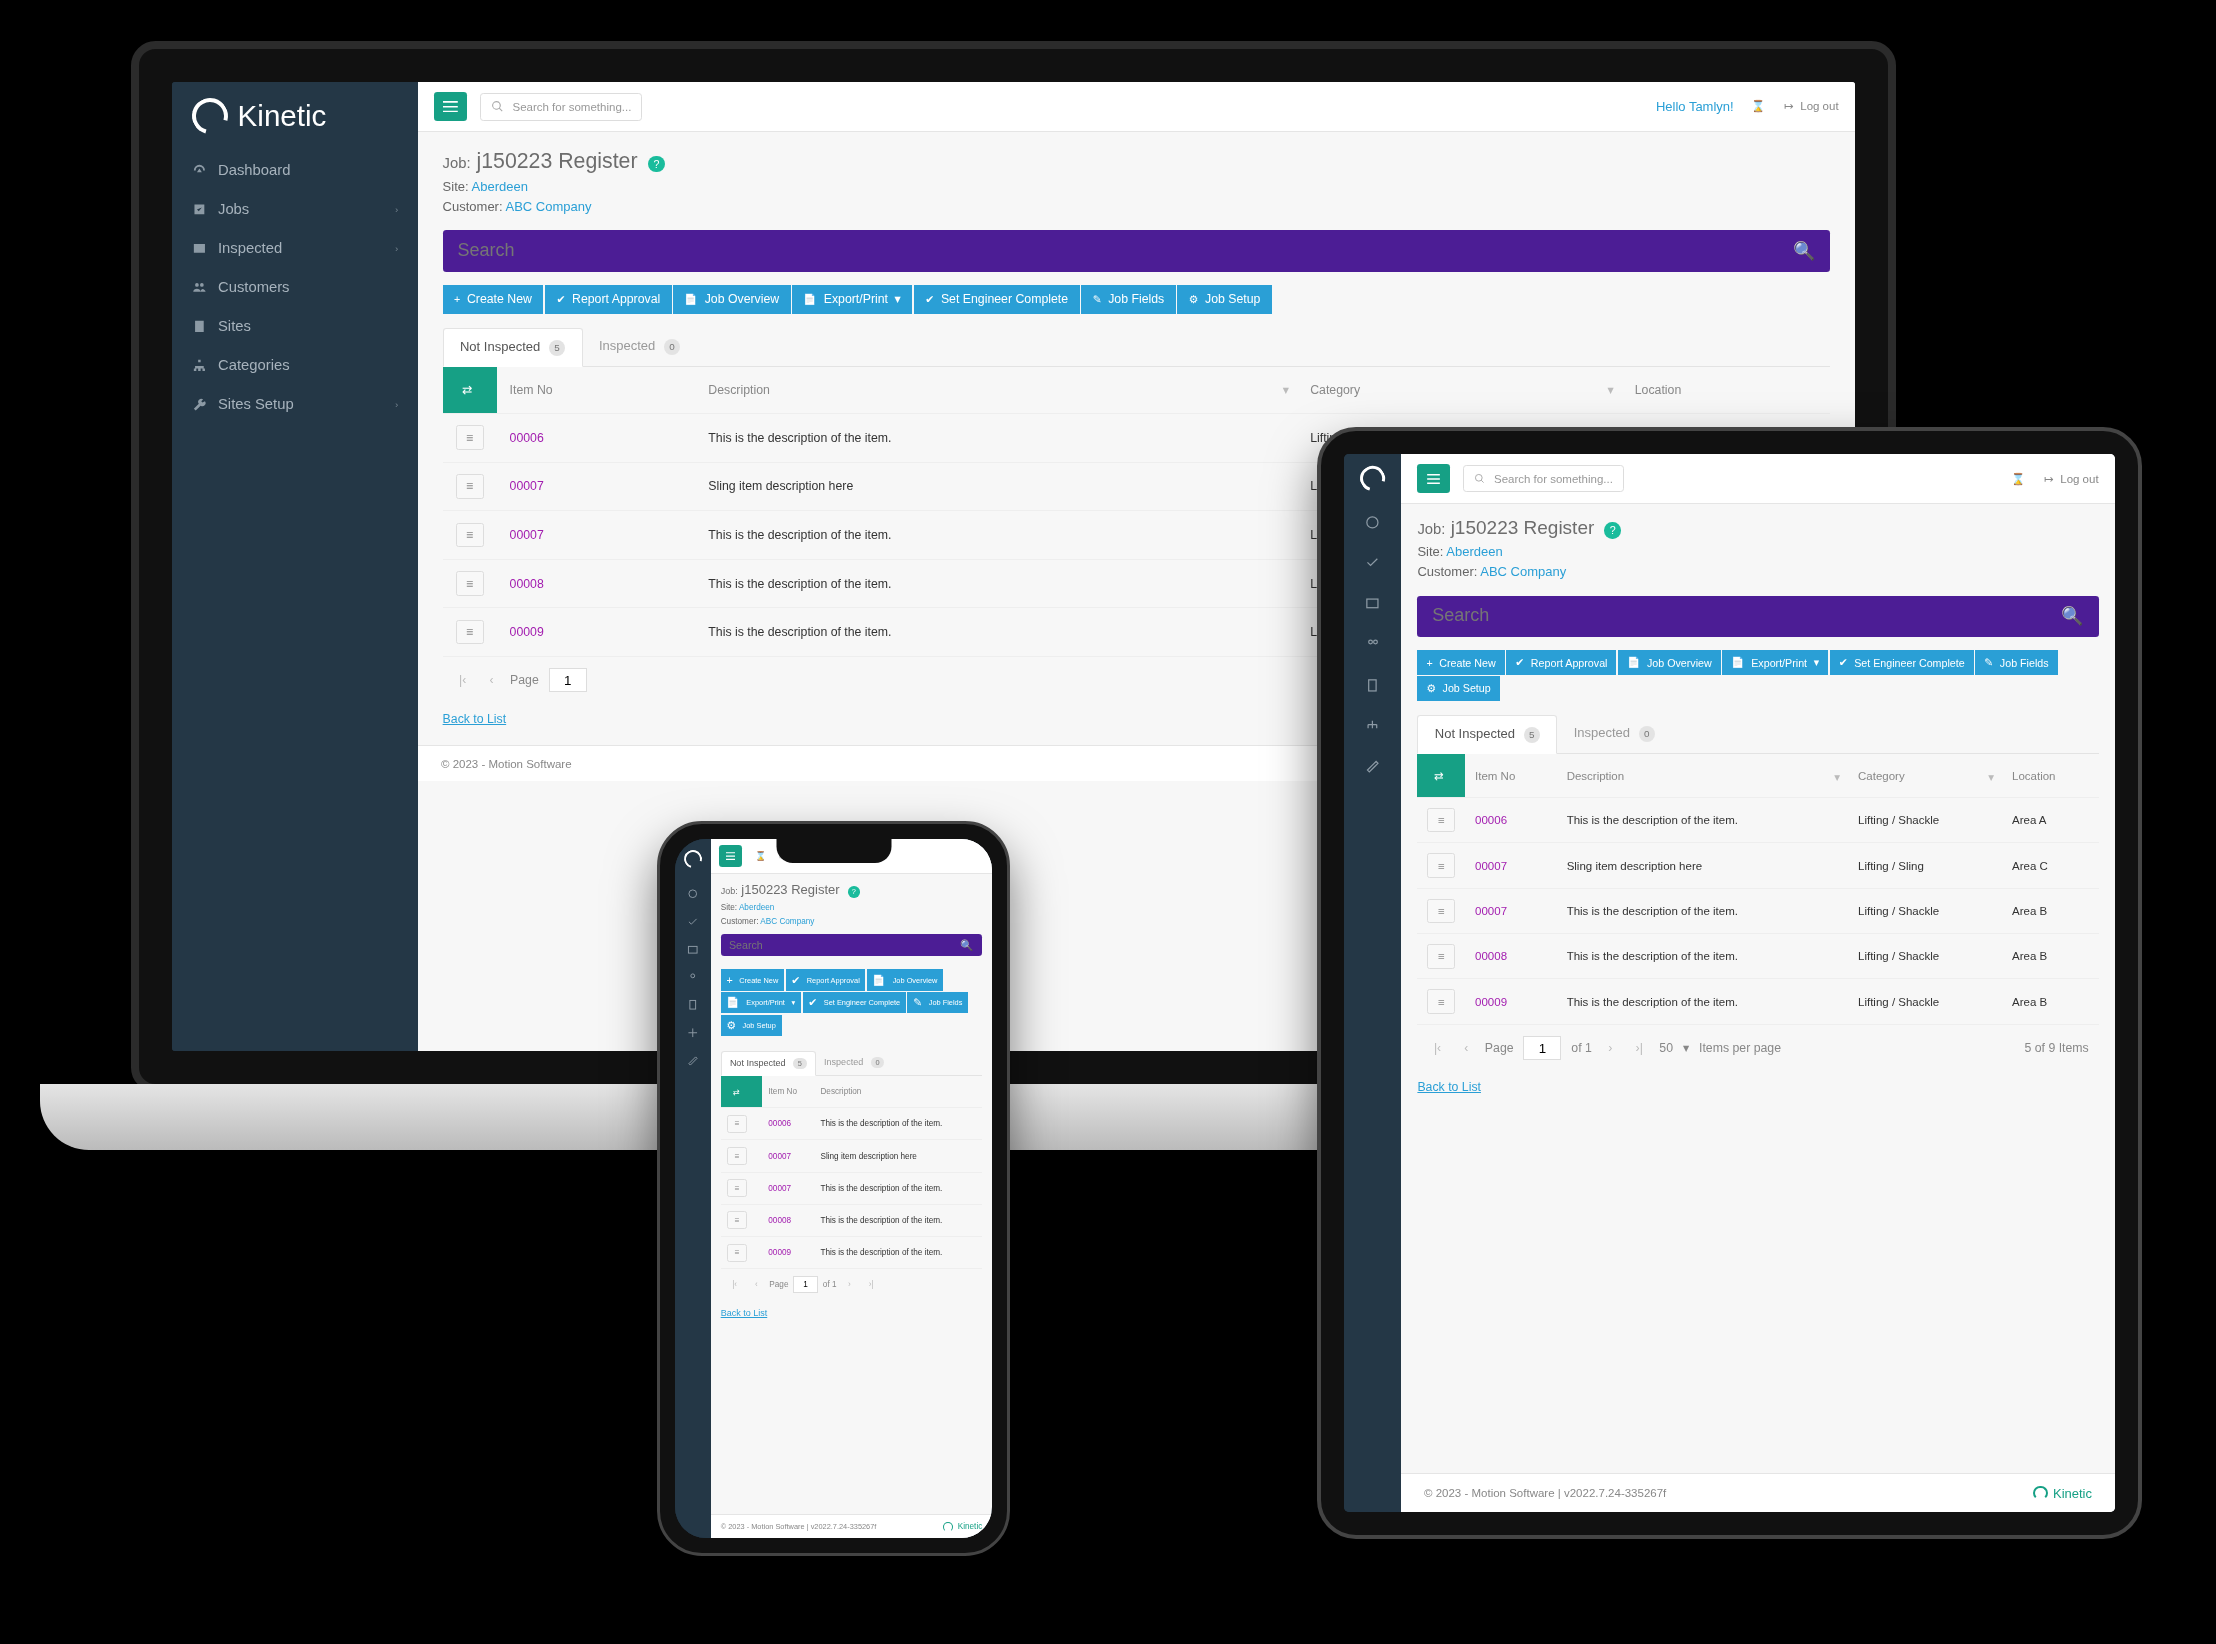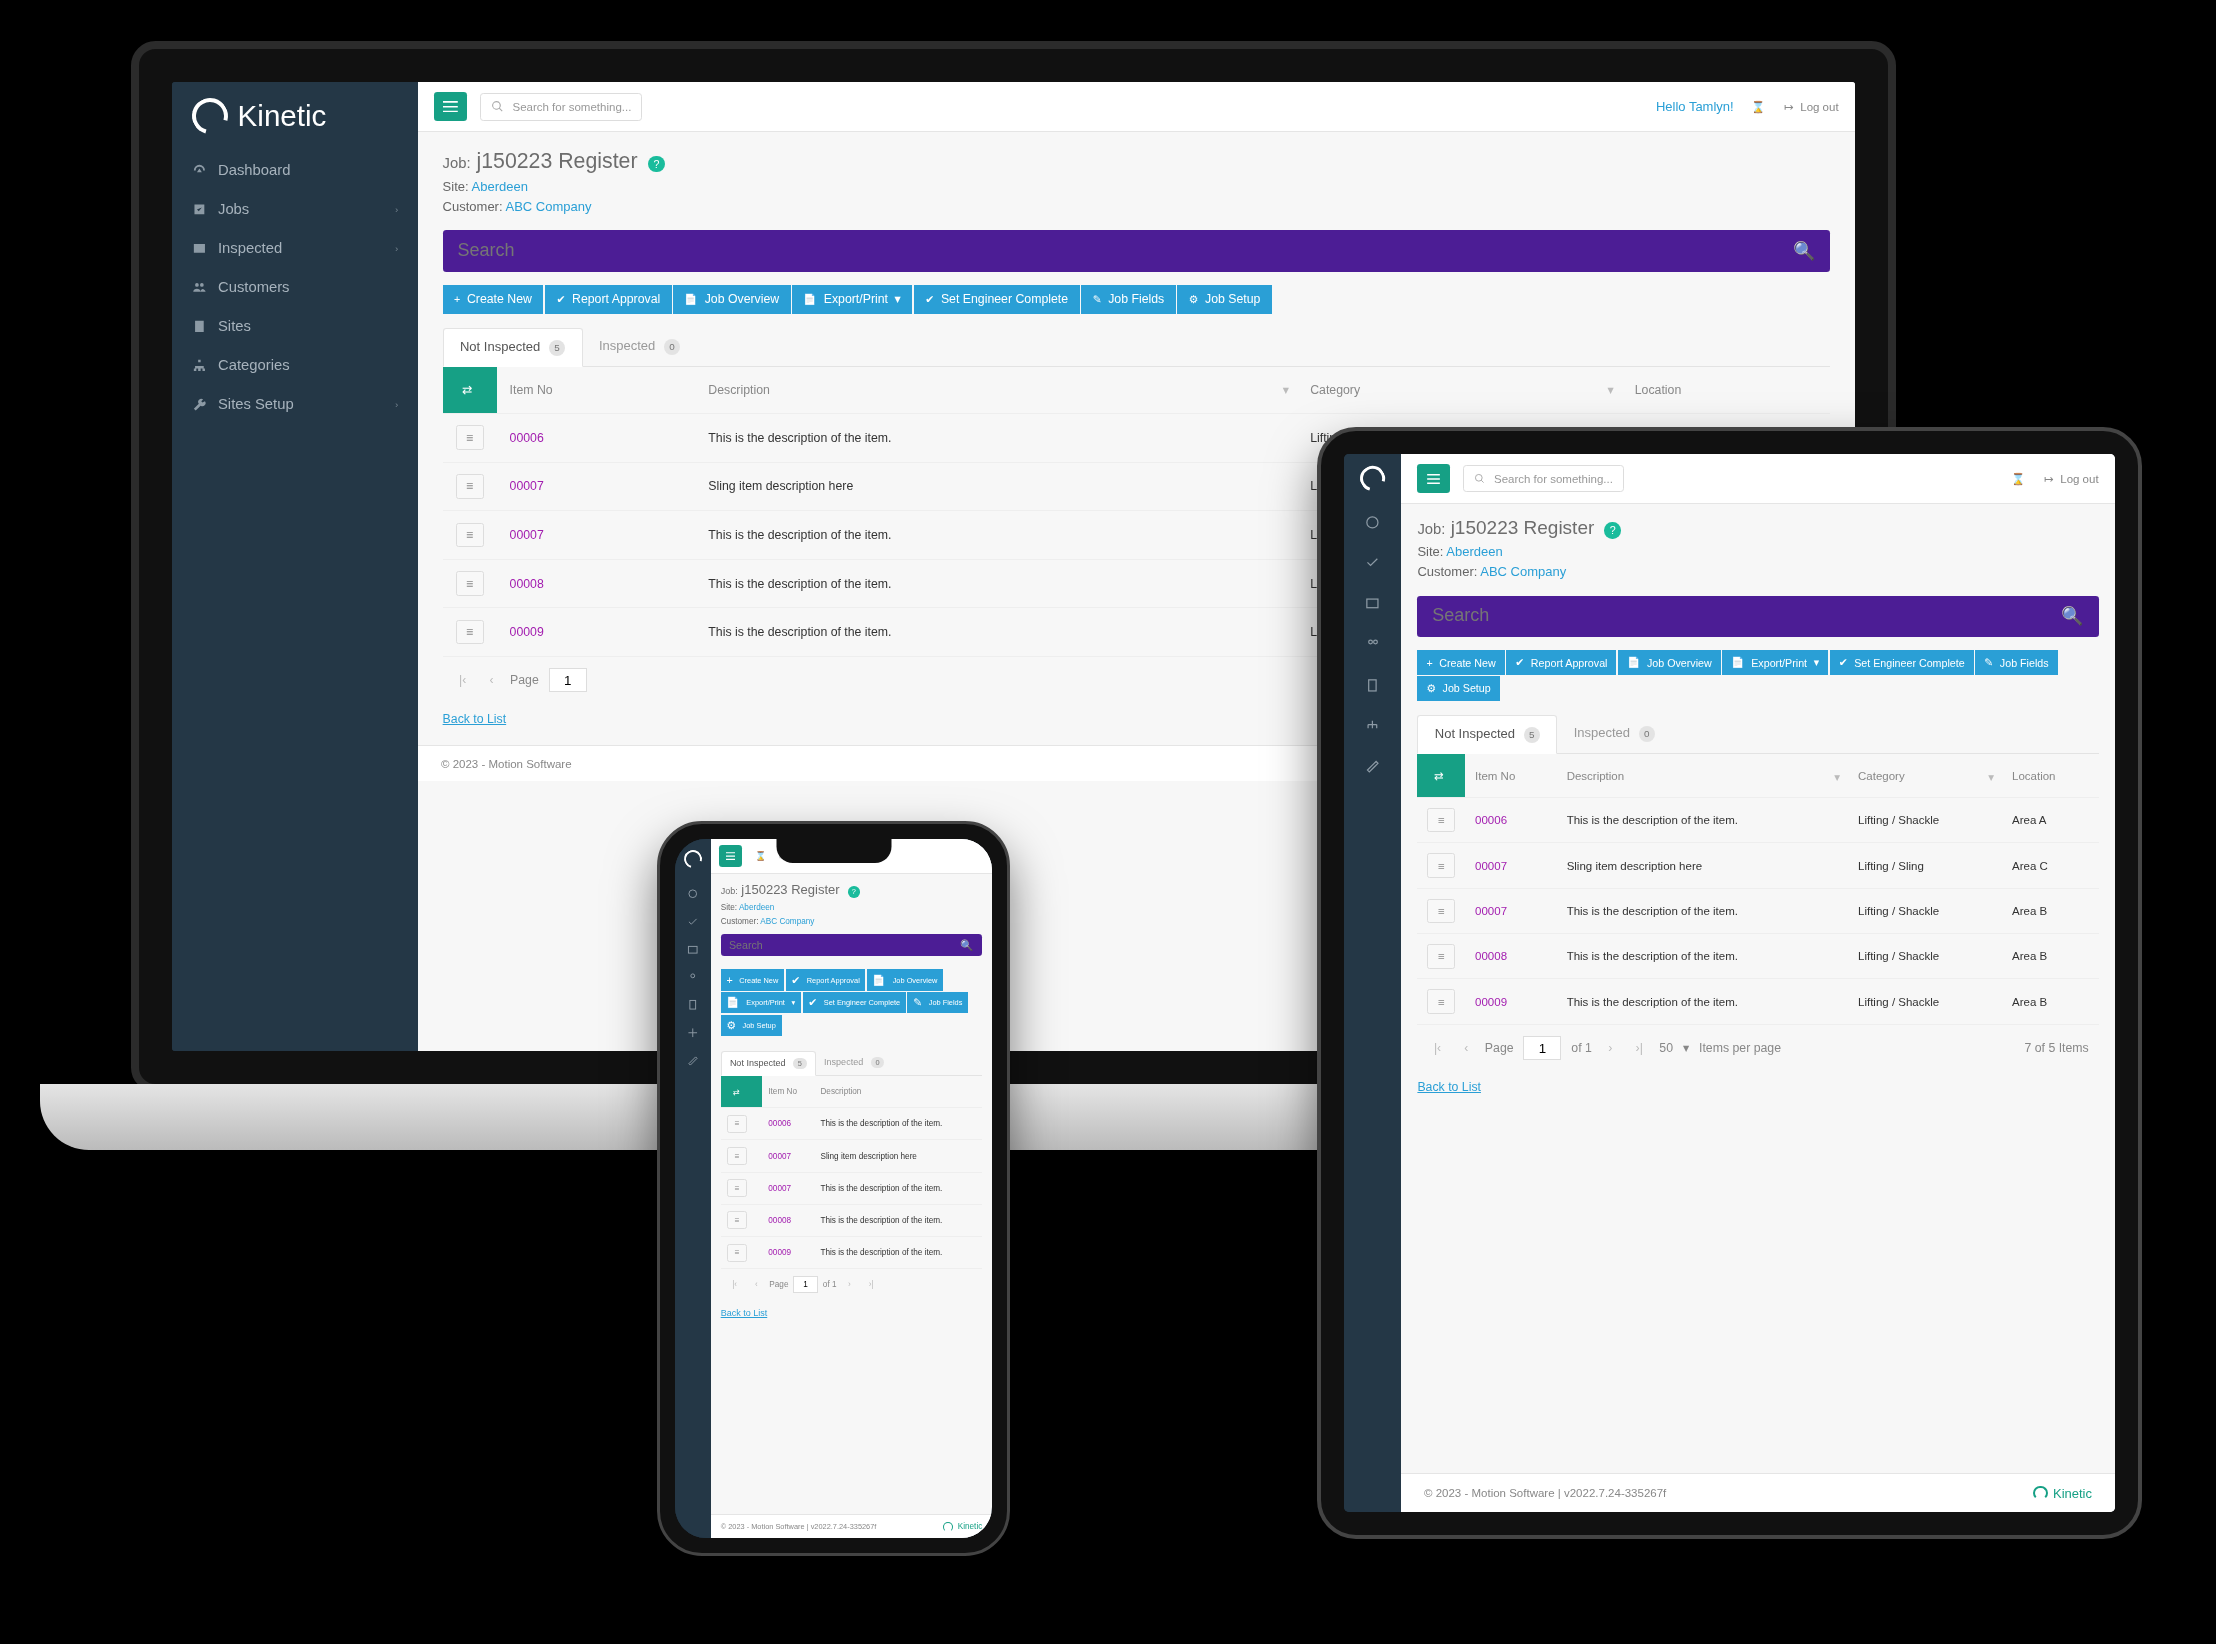--- a/index.html
+++ b/index.html
@@ -64,21 +64,21 @@
   .brand { display:flex; align-items:center; gap:9.9px; padding:16.4px 19.7px; color:#fff; font-size:29.6px; font-weight:300; }
   .brand-swirl { width:36px; height:36px; border:4.9px solid #fff; border-bottom-color:transparent; border-radius:50%; transform:rotate(-30deg); }
 
   .nav-item { display:flex; align-items:center; gap:11.5px; padding:11.5px 19.7px; font-size:14.8px; cursor:pointer; }
   .nav-icon { width:14.8px; height:14.8px; opacity:.8; }
   .chev { margin-left:auto; font-size:9.9px; opacity:.6; }
 
   .topbar { background:#fff; border-bottom:0.8px solid #e5e5e5; display:flex; align-items:center; gap:13px; padding:9.9px 16.4px; }
   .burger { background:#16a085; color:#fff; width:33px; height:29.6px; border-radius:3.3px; display:flex; align-items:center; justify-content:center; cursor:pointer; }
   .search-top { flex:0 0 auto; display:flex; align-items:center; gap:8.2px; background:#fff; border:0.8px solid #ddd; border-radius:3.3px; padding:6.6px 9.9px; color:#999;justify-content:flex-end; }
-  .top-right { margin-left:auto; display:flex; align-items:flex-end; gap:18px; }
+  .top-right { margin-left:auto; display:flex; align-items:flex-start; gap:18px; }
   .hello { color:#2a9fd6; font-size:13px; }
   .logout { color:#888; display:flex; align-items:center; gap:6.6px; cursor:pointer; }
 
   .content { padding:16.4px 24.6px; overflow:auto; }
   .page-title { color:#6d6d6d; font-weight:400; font-size:21.3px; }
   .page-title .job-label { font-size:14.8px; }
   .help-badge { display:inline-flex; width:16.4px; height:16.4px; border-radius:50%; background:#1abc9c; color:#fff; align-items:center; justify-content:center; font-size:10.7px; margin-left:4.9px; }
   .meta-row { color:#666; font-size:13px; margin-top:4.9px; }
   .meta-row a { color:#2a9fd6; text-decoration:none; }
 
@@ -561,21 +561,21 @@
           <span class="pg-btn">|‹</span>
           <span class="pg-btn">‹</span>
           <span>Page</span>
           <input class="pg-input" value="1" style="">
           <span>of 1</span>
           <span class="pg-btn">›</span>
           <span class="pg-btn">›|</span>
           <span>50</span>
           <span>▾</span>
           <span>Items per page</span>
-          <span style="margin-left:auto">7 of 5 Items</span>
+          <span style="margin-left:auto">5 of 9 Items</span>
         </div>
         <a href="#" class="back-link">Back to List</a>
       </div>
 
       <div style="flex:1"></div>
       <div class="footer">
         <span><span>© 2023 - Motion Software</span> | <span>v2022.7.24-335267f</span></span>
         <span class="footer-brand">
             <span class="swirl-sm"></span>
             <span>Kinetic</span>

